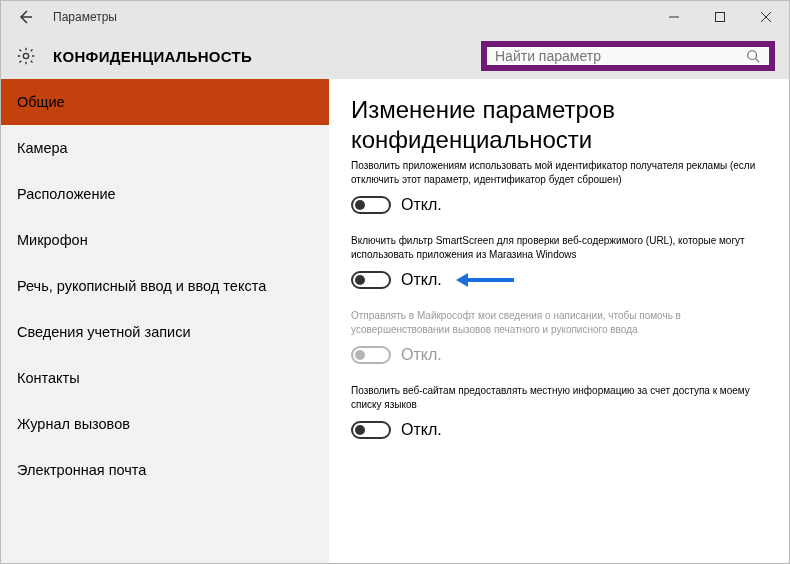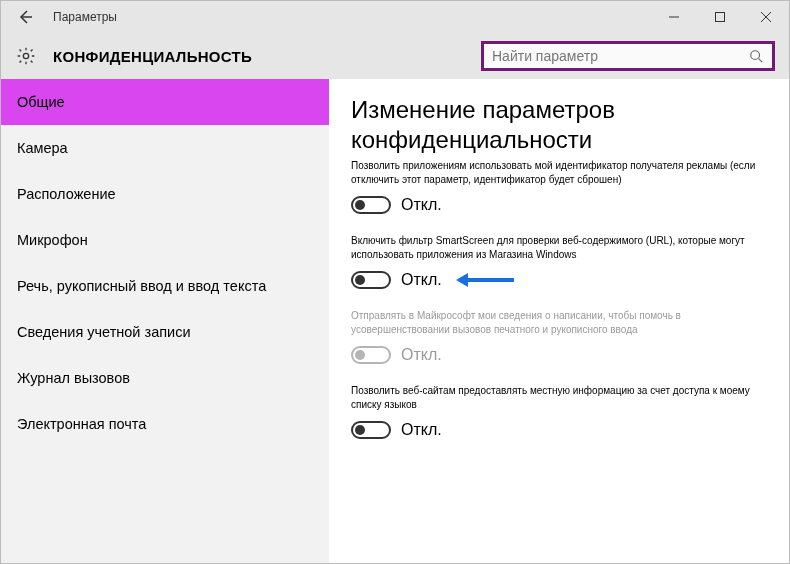--- a/index.html
+++ b/index.html
@@ -12,31 +12,31 @@
   .titlebar .title { margin-left: 14px; }
   .titlebar .spacer { flex: 1; }
   .winbtn { width: 46px; height: 32px; display: flex; align-items: center; justify-content: center; cursor: pointer; }
   .winbtn svg { stroke: #333; }
 
   
   .header { height: 46px; background: #e6e6e6; display: flex; align-items: center; padding: 0 14px; }
   .gear { width: 22px; height: 22px; display: flex; align-items: center; justify-content: center; }
   .category { font-size: 15px; font-weight: 600; letter-spacing: .3px; margin-left: 16px; }
   .header .spacer { flex: 1; }
-  .search { width: 294px; height: 30px; border: 3px solid #701a75; background: #fafafa; display: flex; align-items: center; padding: 0 8px; }
+  .search { width: 294px; height: 30px; border: 6px solid #701a75; background: #fafafa; display: flex; align-items: center; padding: 0 8px; }
   .search input { flex: 1; border: none; outline: none; background: transparent; font-size: 14px; color: #333; }
   .search input::placeholder { color: #777; }
   .search .icon { width: 16px; height: 16px; display: flex; align-items: center; justify-content: center; }
 
   
   .body { flex: 1; display: flex; overflow: hidden; }
 
   .sidebar { width: 328px; background: #f2f2f2; overflow-y: auto; }
   .nav-item { height: 46px; display: flex; align-items: center; padding: 0 16px; font-size: 14.5px; color: #000; cursor: pointer; border-bottom: 0; }
-  .nav-item.selected { background: #d946ef; }
+  .nav-item.selected { background: #c2410c; }
 
   .content { flex: 1; padding: 16px 22px 0 22px; overflow-y: auto; }
   .content h1 { font-size: 24px; font-weight: 400; line-height: 1.25; margin-bottom: 4px; }
   .setting { margin-bottom: 20px; }
   .setting p { font-size: 10px; line-height: 1.35; margin-bottom: 10px; }
   .setting.disabled p, .setting.disabled .state { color: #9a9a9a; }
 
   .toggle-row { display: flex; align-items: center; gap: 10px; position: relative; }
   .toggle { width: 40px; height: 18px; border: 2px solid #333; border-radius: 11px; position: relative; cursor: pointer; background: #fff; }
   .toggle .knob { width: 10px; height: 10px; border-radius: 50%; background: #333; position: absolute; top: 2px; left: 2px; }
@@ -114,20 +114,23 @@
         <div class="nav-item">
           <span>Микрофон</span>
         </div>
         <div class="nav-item">
           <span>Речь, рукописный ввод и ввод текста</span>
         </div>
         <div class="nav-item">
           <span>Сведения учетной записи</span>
         </div>
         <div class="nav-item">
+          <span>Контакты</span>
+        </div>
+        <div class="nav-item">
           <span>Журнал вызовов</span>
         </div>
         <div class="nav-item">
           <span>Электронная почта</span>
         </div>
       </div>
 
     <div class="content">
       <h1>Изменение параметров конфиденциальности</h1>
       <div id="settings">

